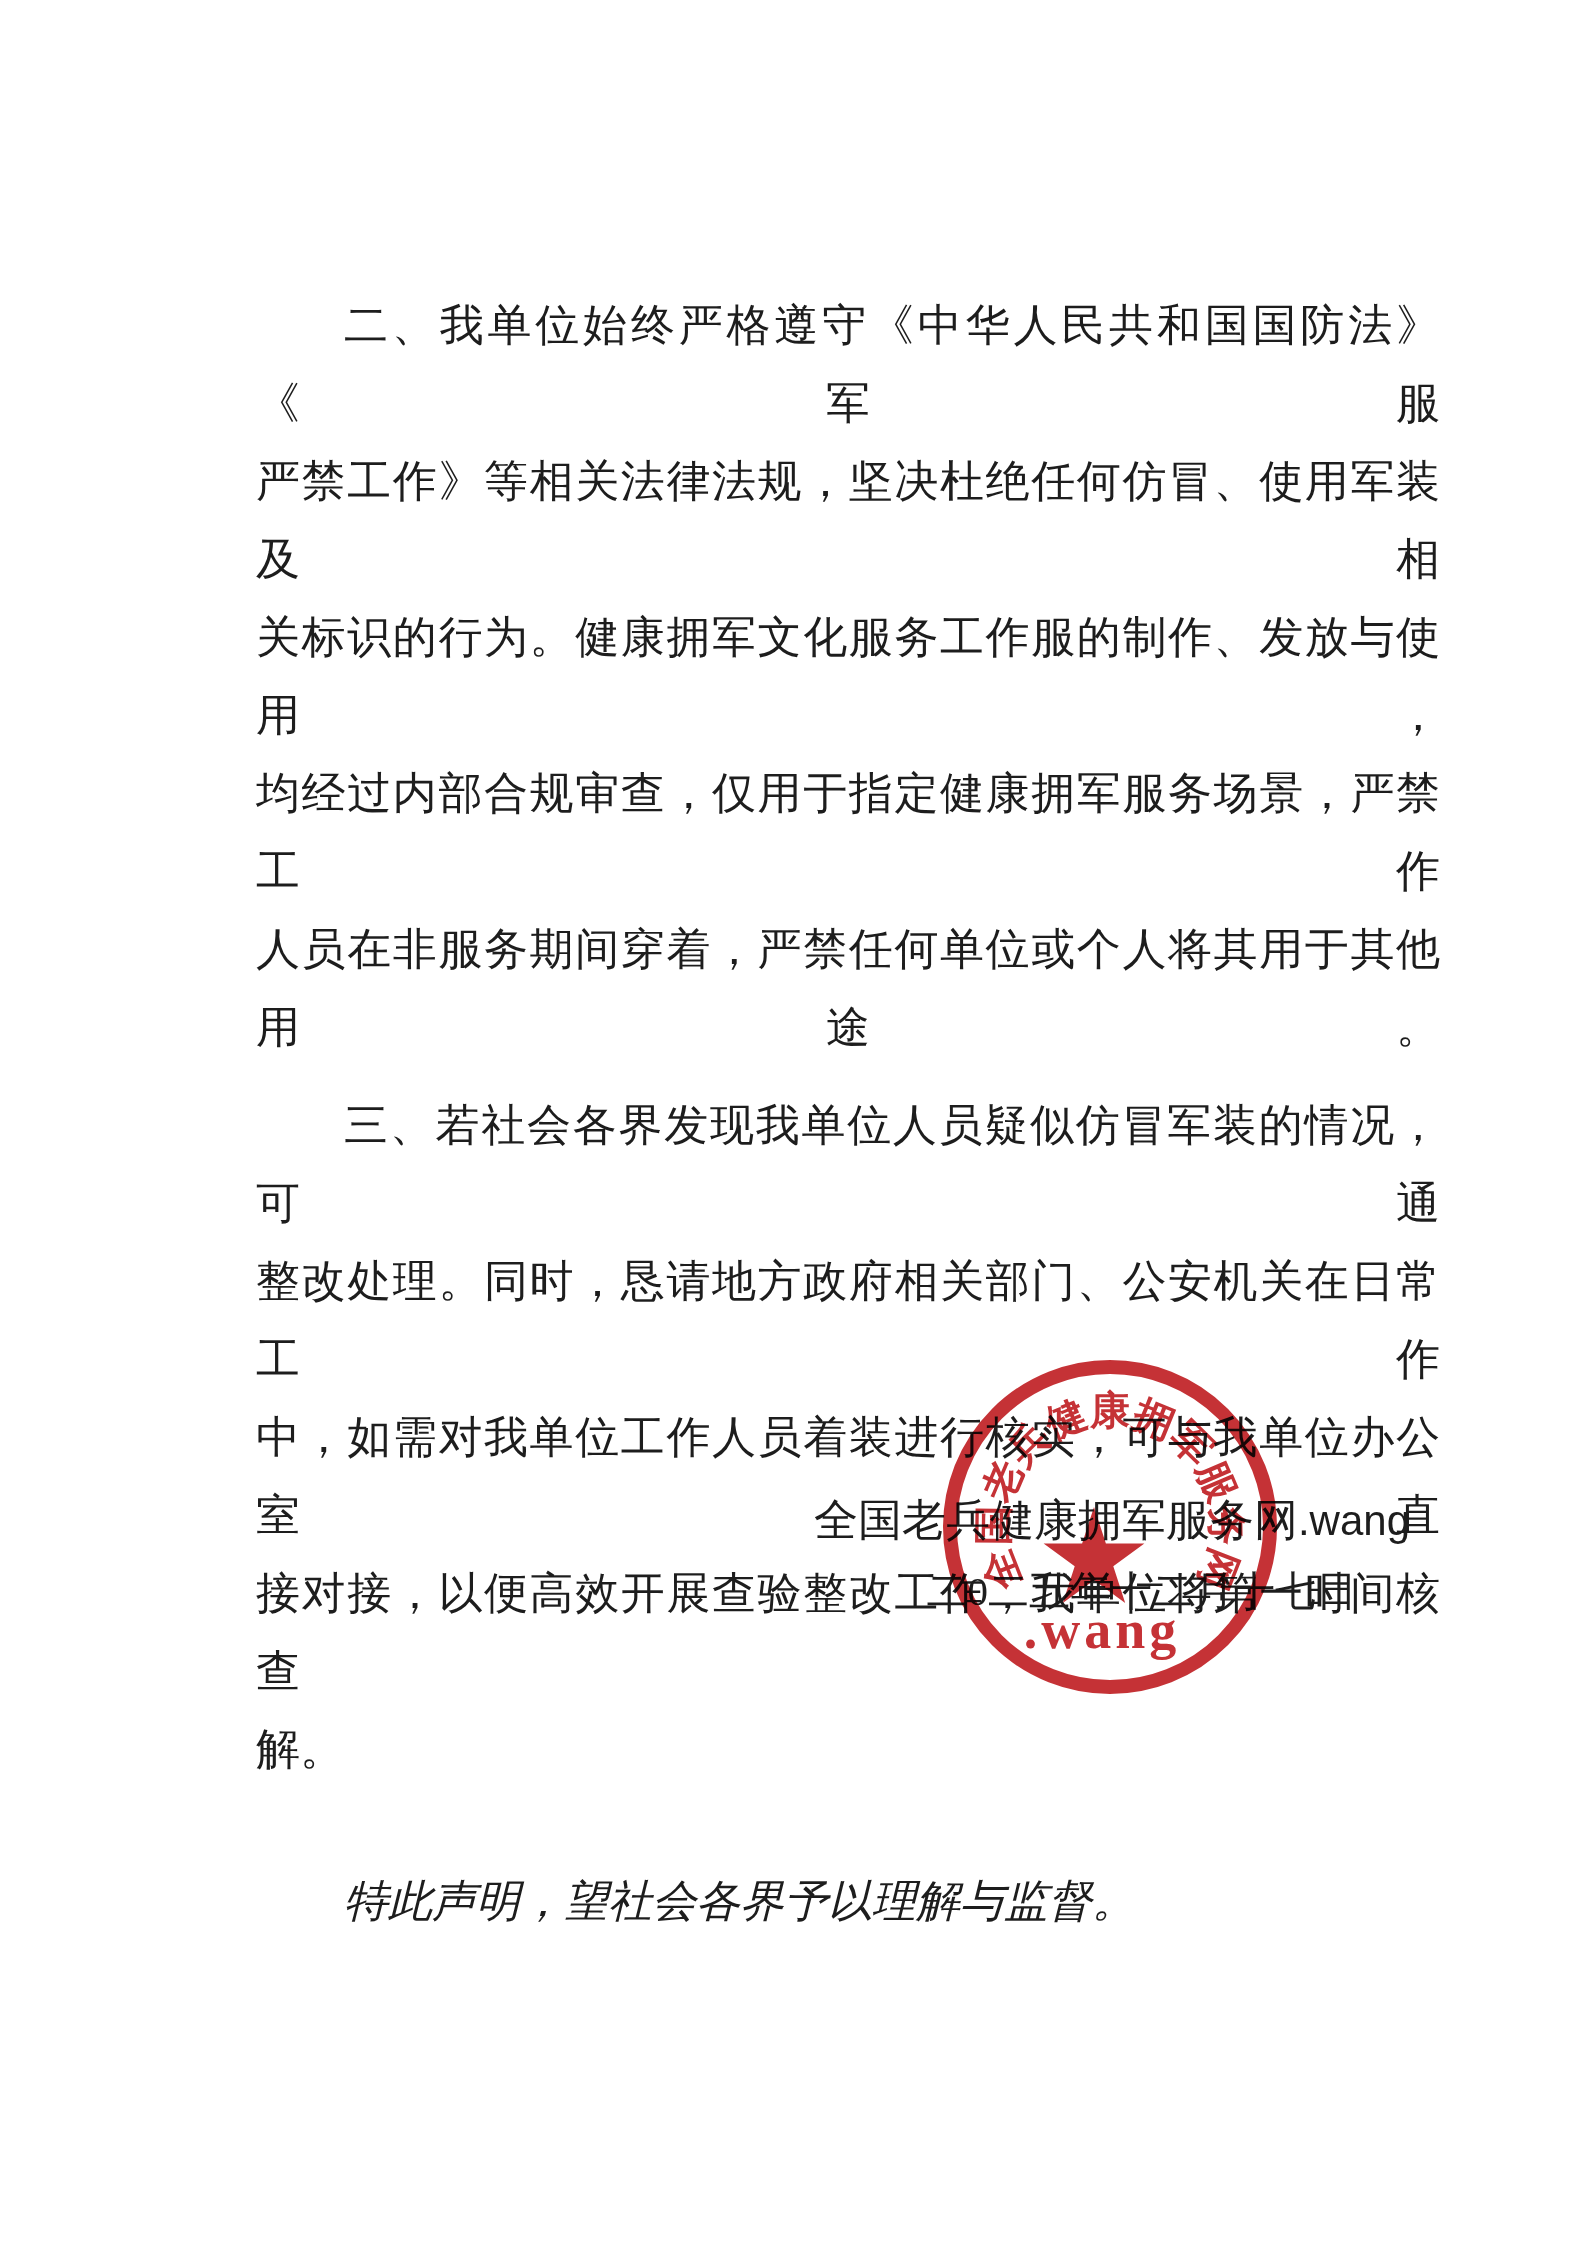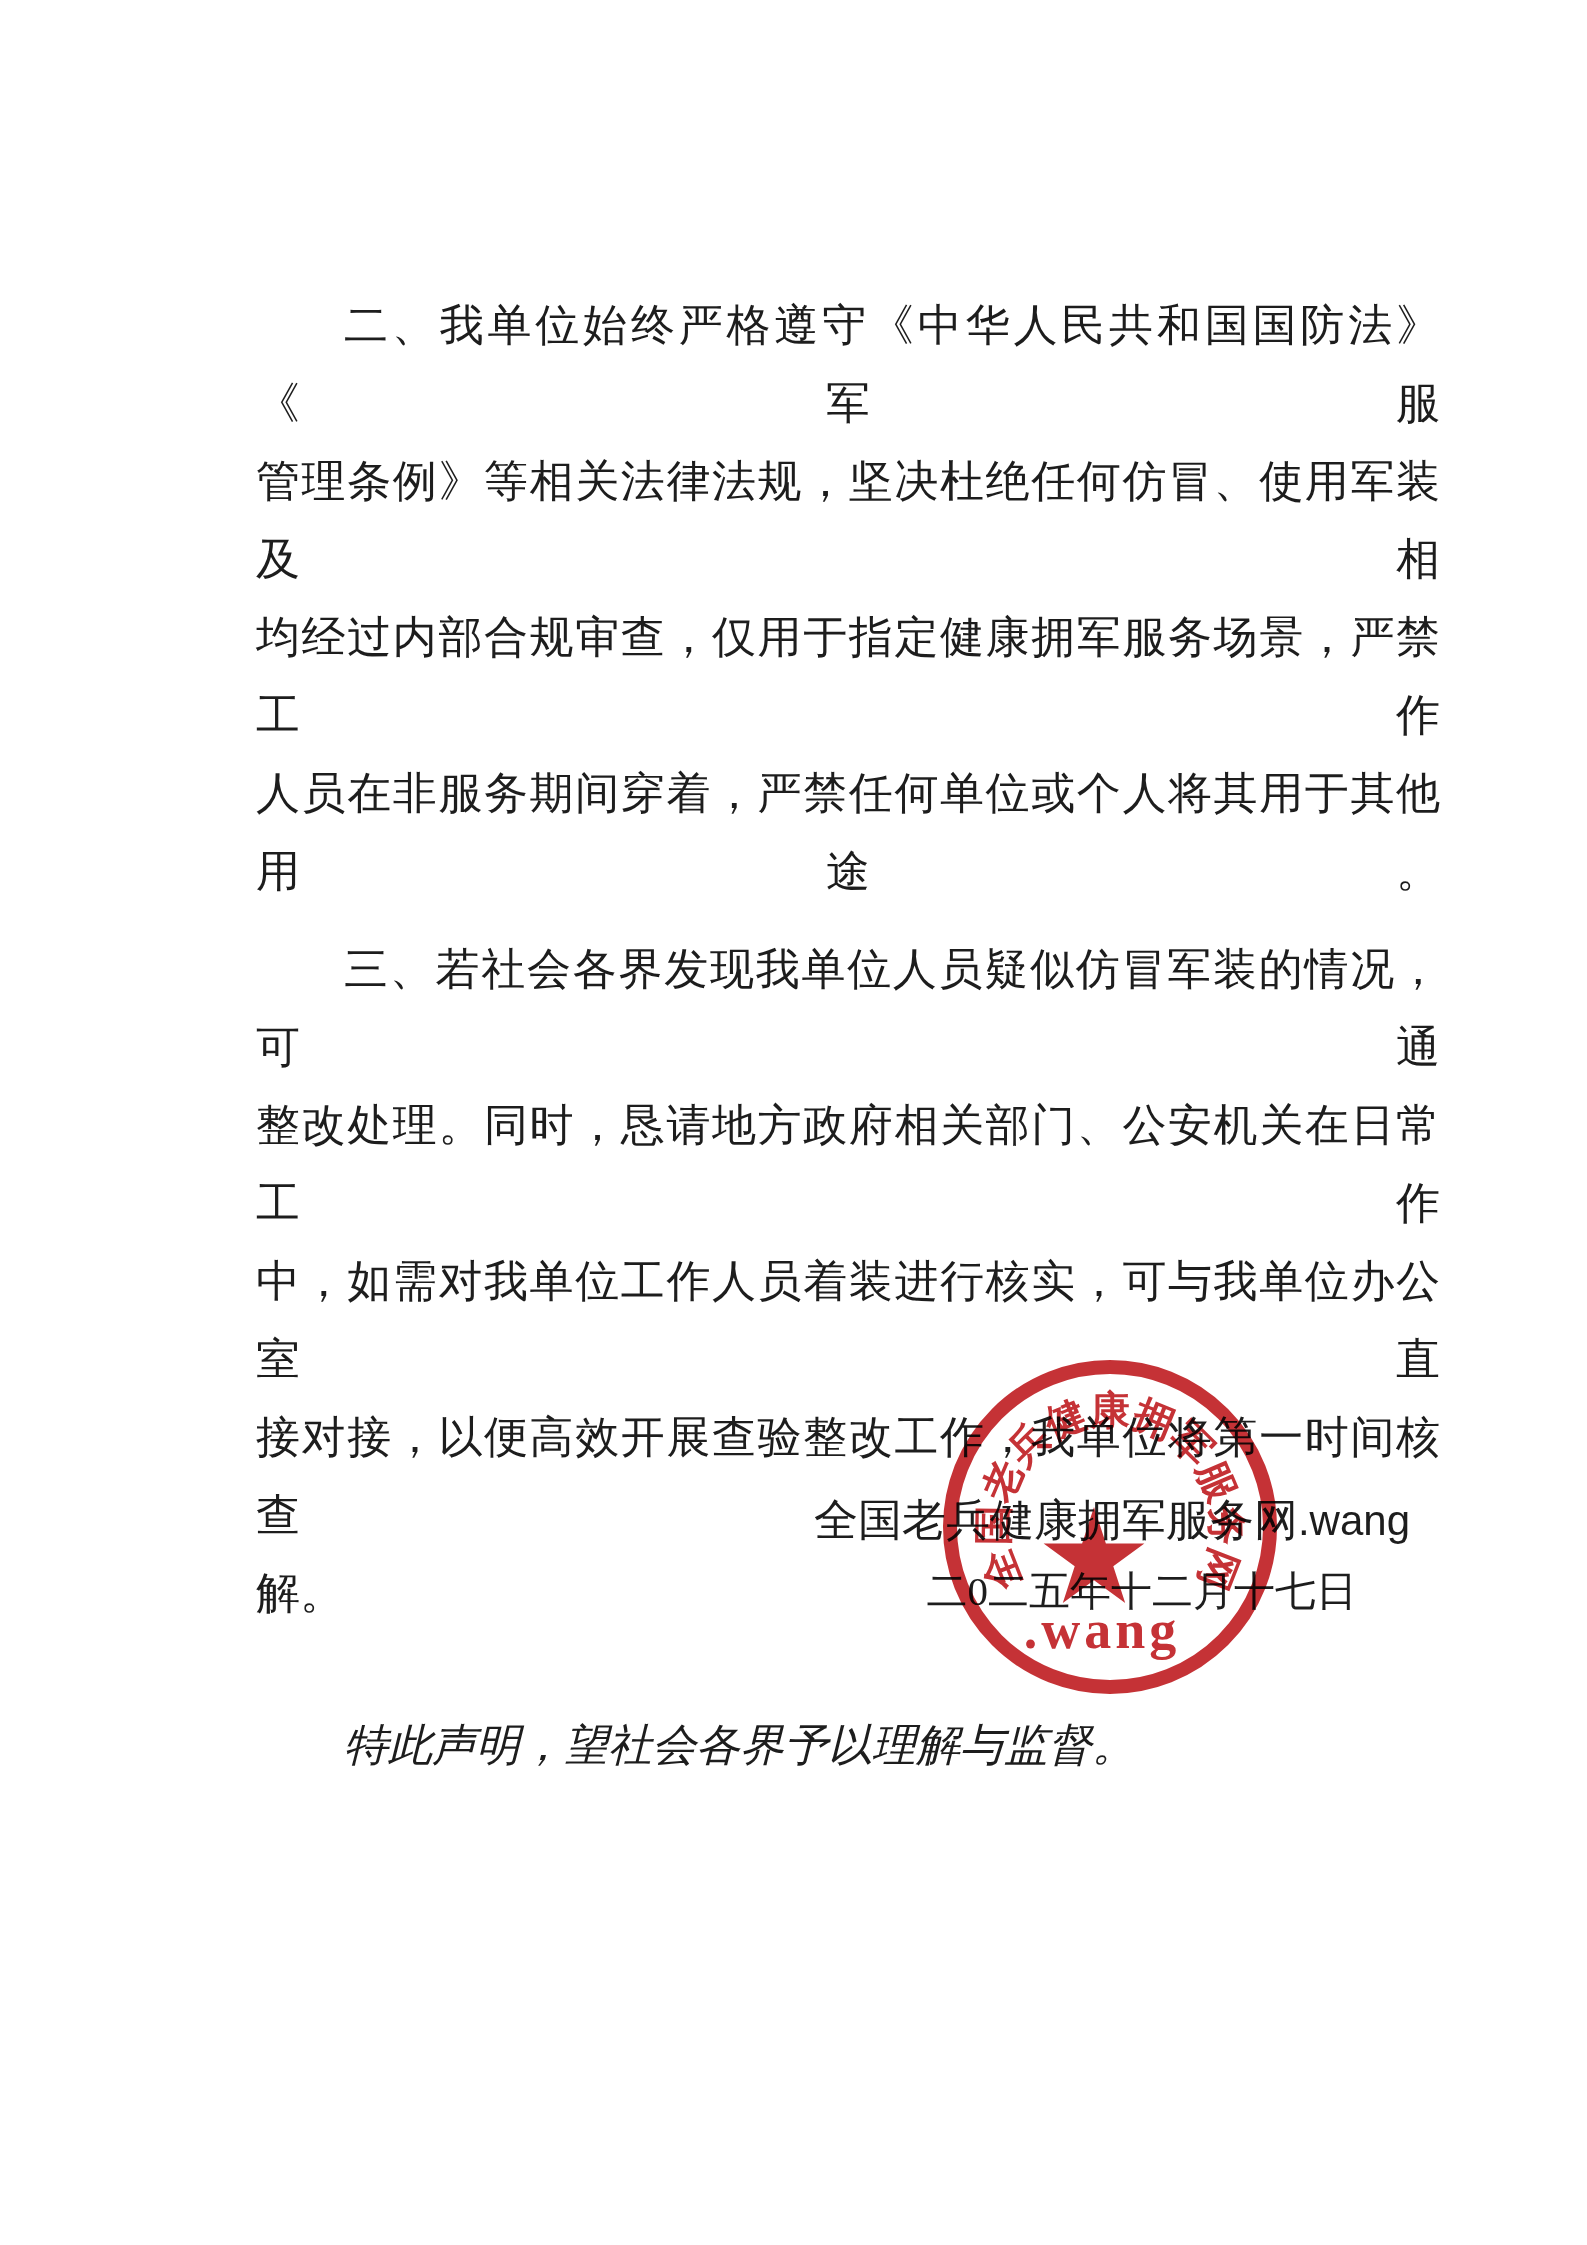--- a/index.html
+++ b/index.html
@@ -68,21 +68,22 @@
 </style>
 </head>
 <body>
 
 <div class="page">
 
   <div class="body-text">
 
     <div class="para">
       <div class="line just indent">二、我单位始终严格遵守《中华人民共和国国防法》《军服</div>
-      <div class="line just">管理条例》等相关法律法规，坚决杜绝任何仿冒、使用军装及相</div>
+      <div class="line just">严禁工作》等相关法律法规，坚决杜绝任何仿冒、使用军装及相</div>
+      <div class="line just">关标识的行为。健康拥军文化服务工作服的制作、发放与使用，</div>
       <div class="line just">均经过内部合规审查，仅用于指定健康拥军服务场景，严禁工作</div>
       <div class="line just">人员在非服务期间穿着，严禁任何单位或个人将其用于其他用途。</div>
     </div>
 
     <div class="para para-2">
       <div class="line just indent">三、若社会各界发现我单位人员疑似仿冒军装的情况，可通</div>
       <div class="line just">整改处理。同时，恳请地方政府相关部门、公安机关在日常工作</div>
       <div class="line just">中，如需对我单位工作人员着装进行核实，可与我单位办公室直</div>
       <div class="line just">接对接，以便高效开展查验整改工作，我单位将第一时间核查</div>
       <div class="line last-line">解。</div>

